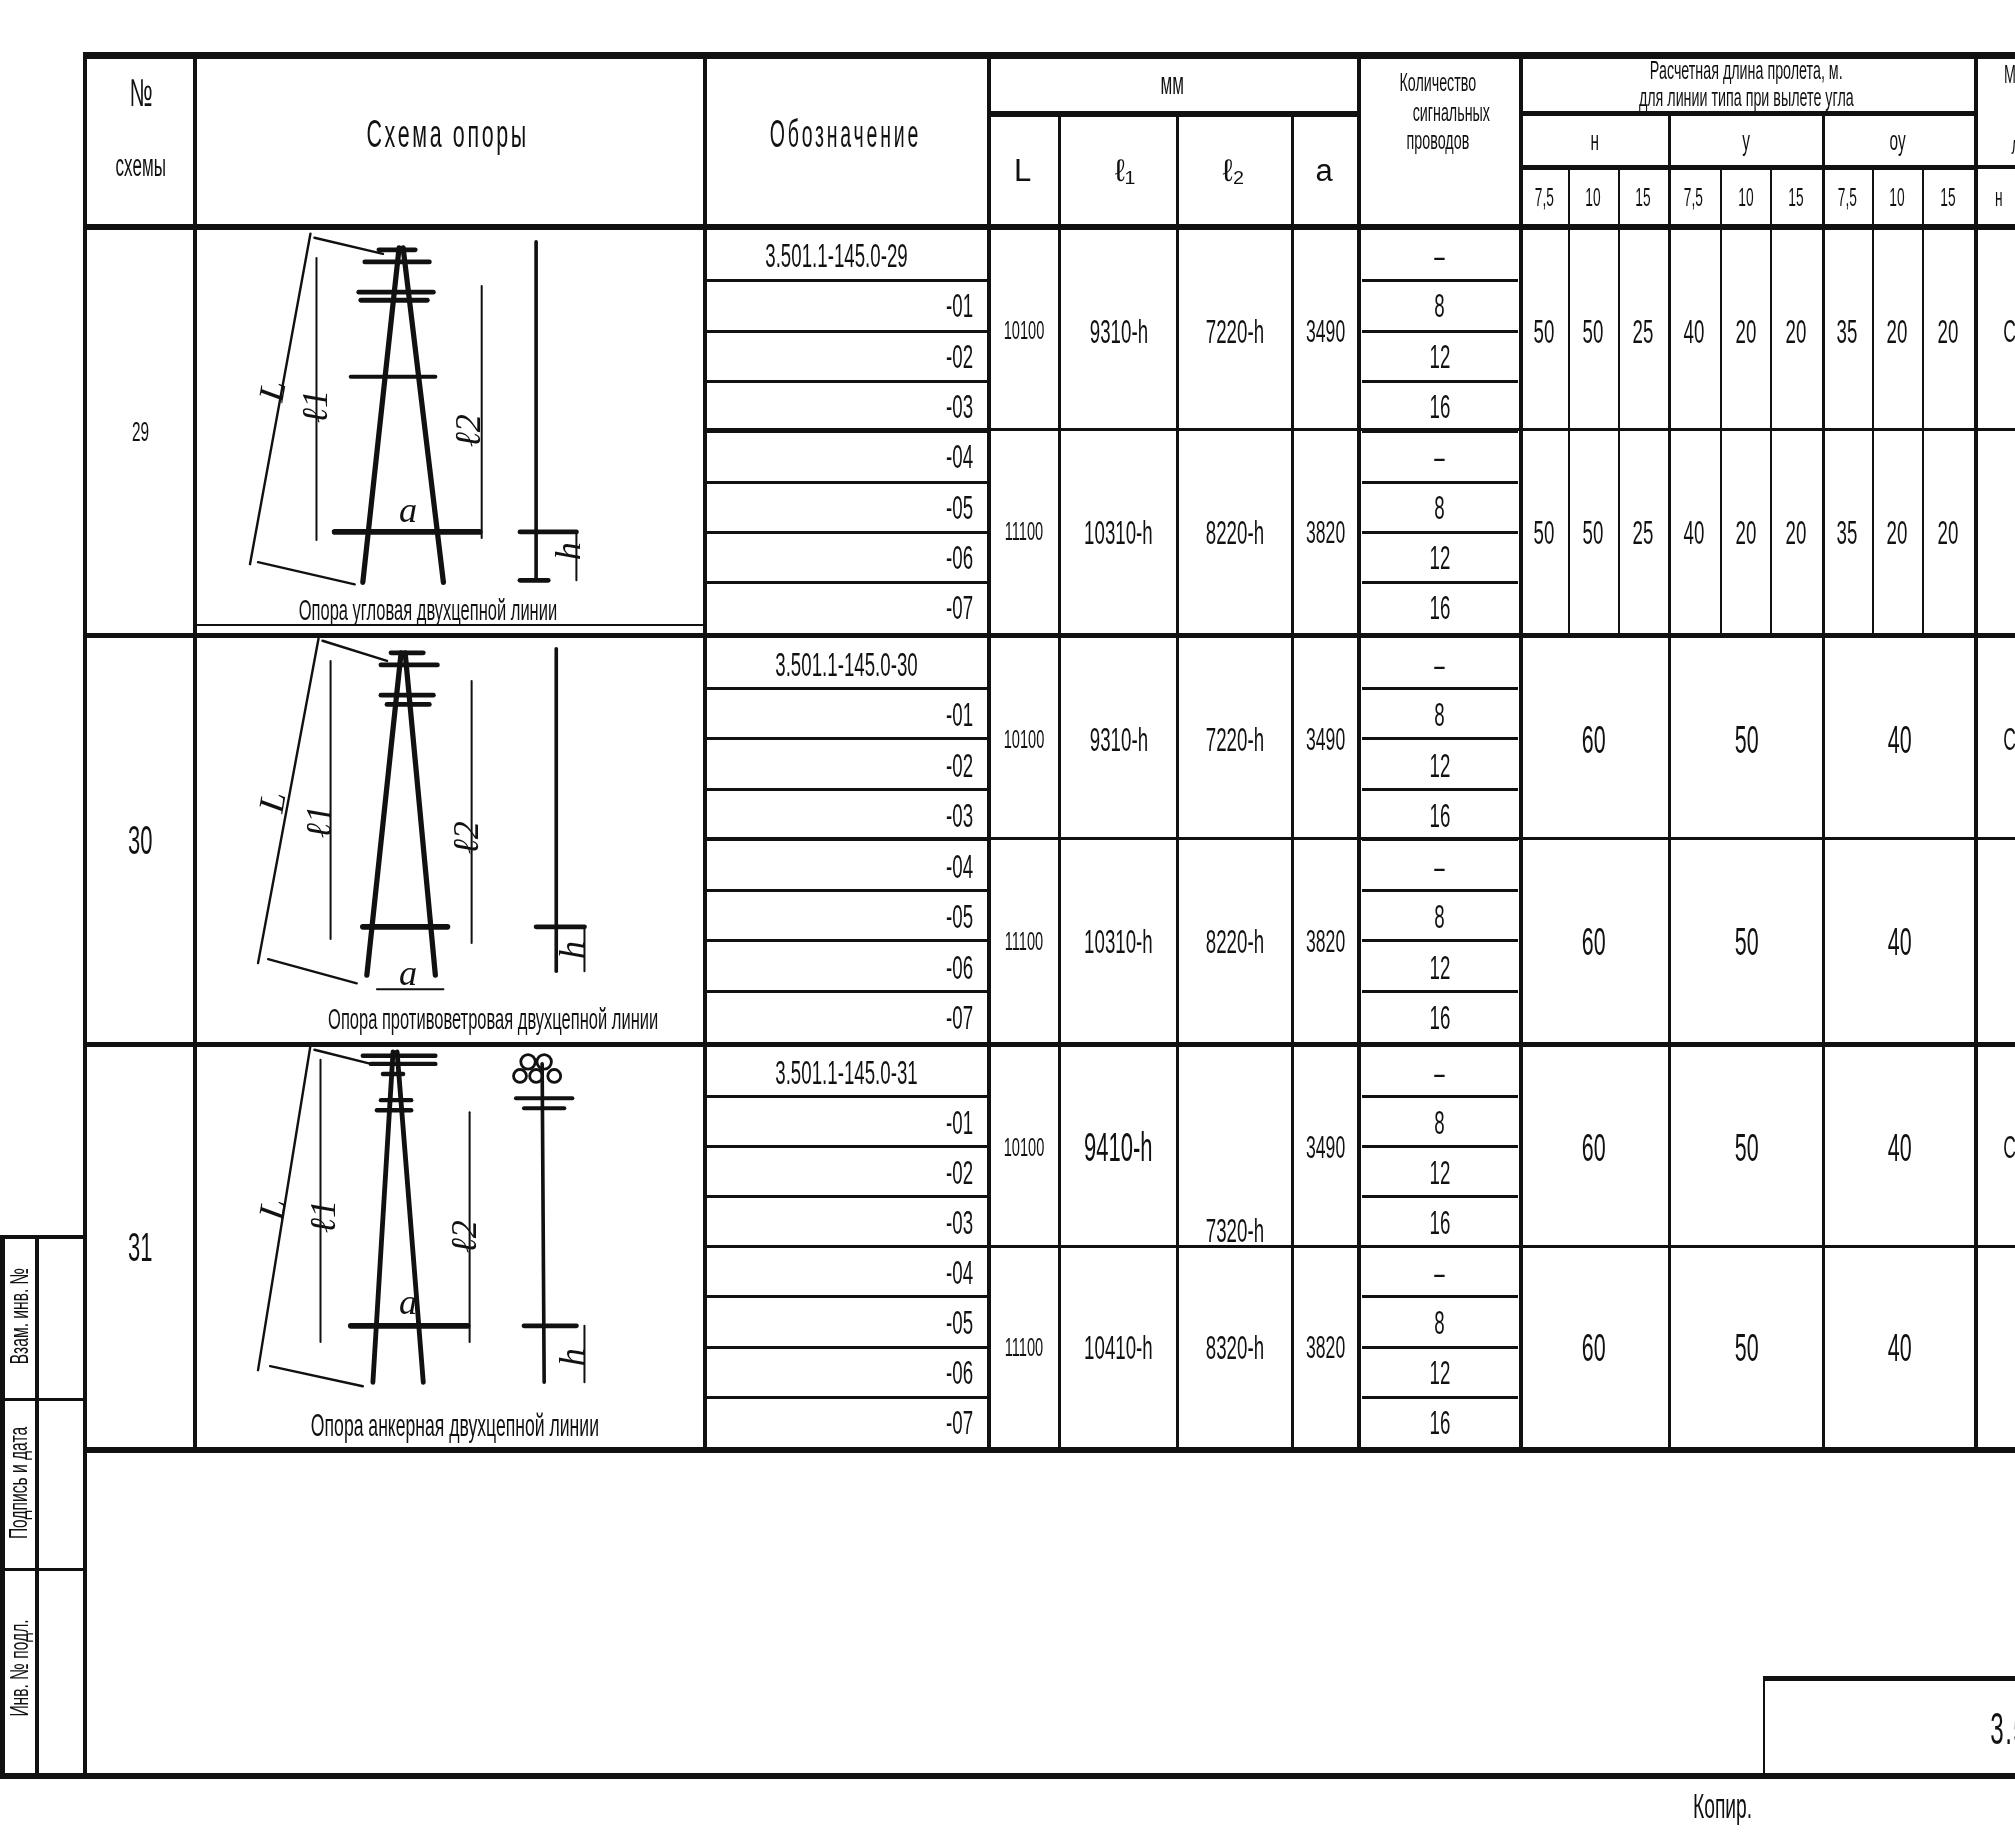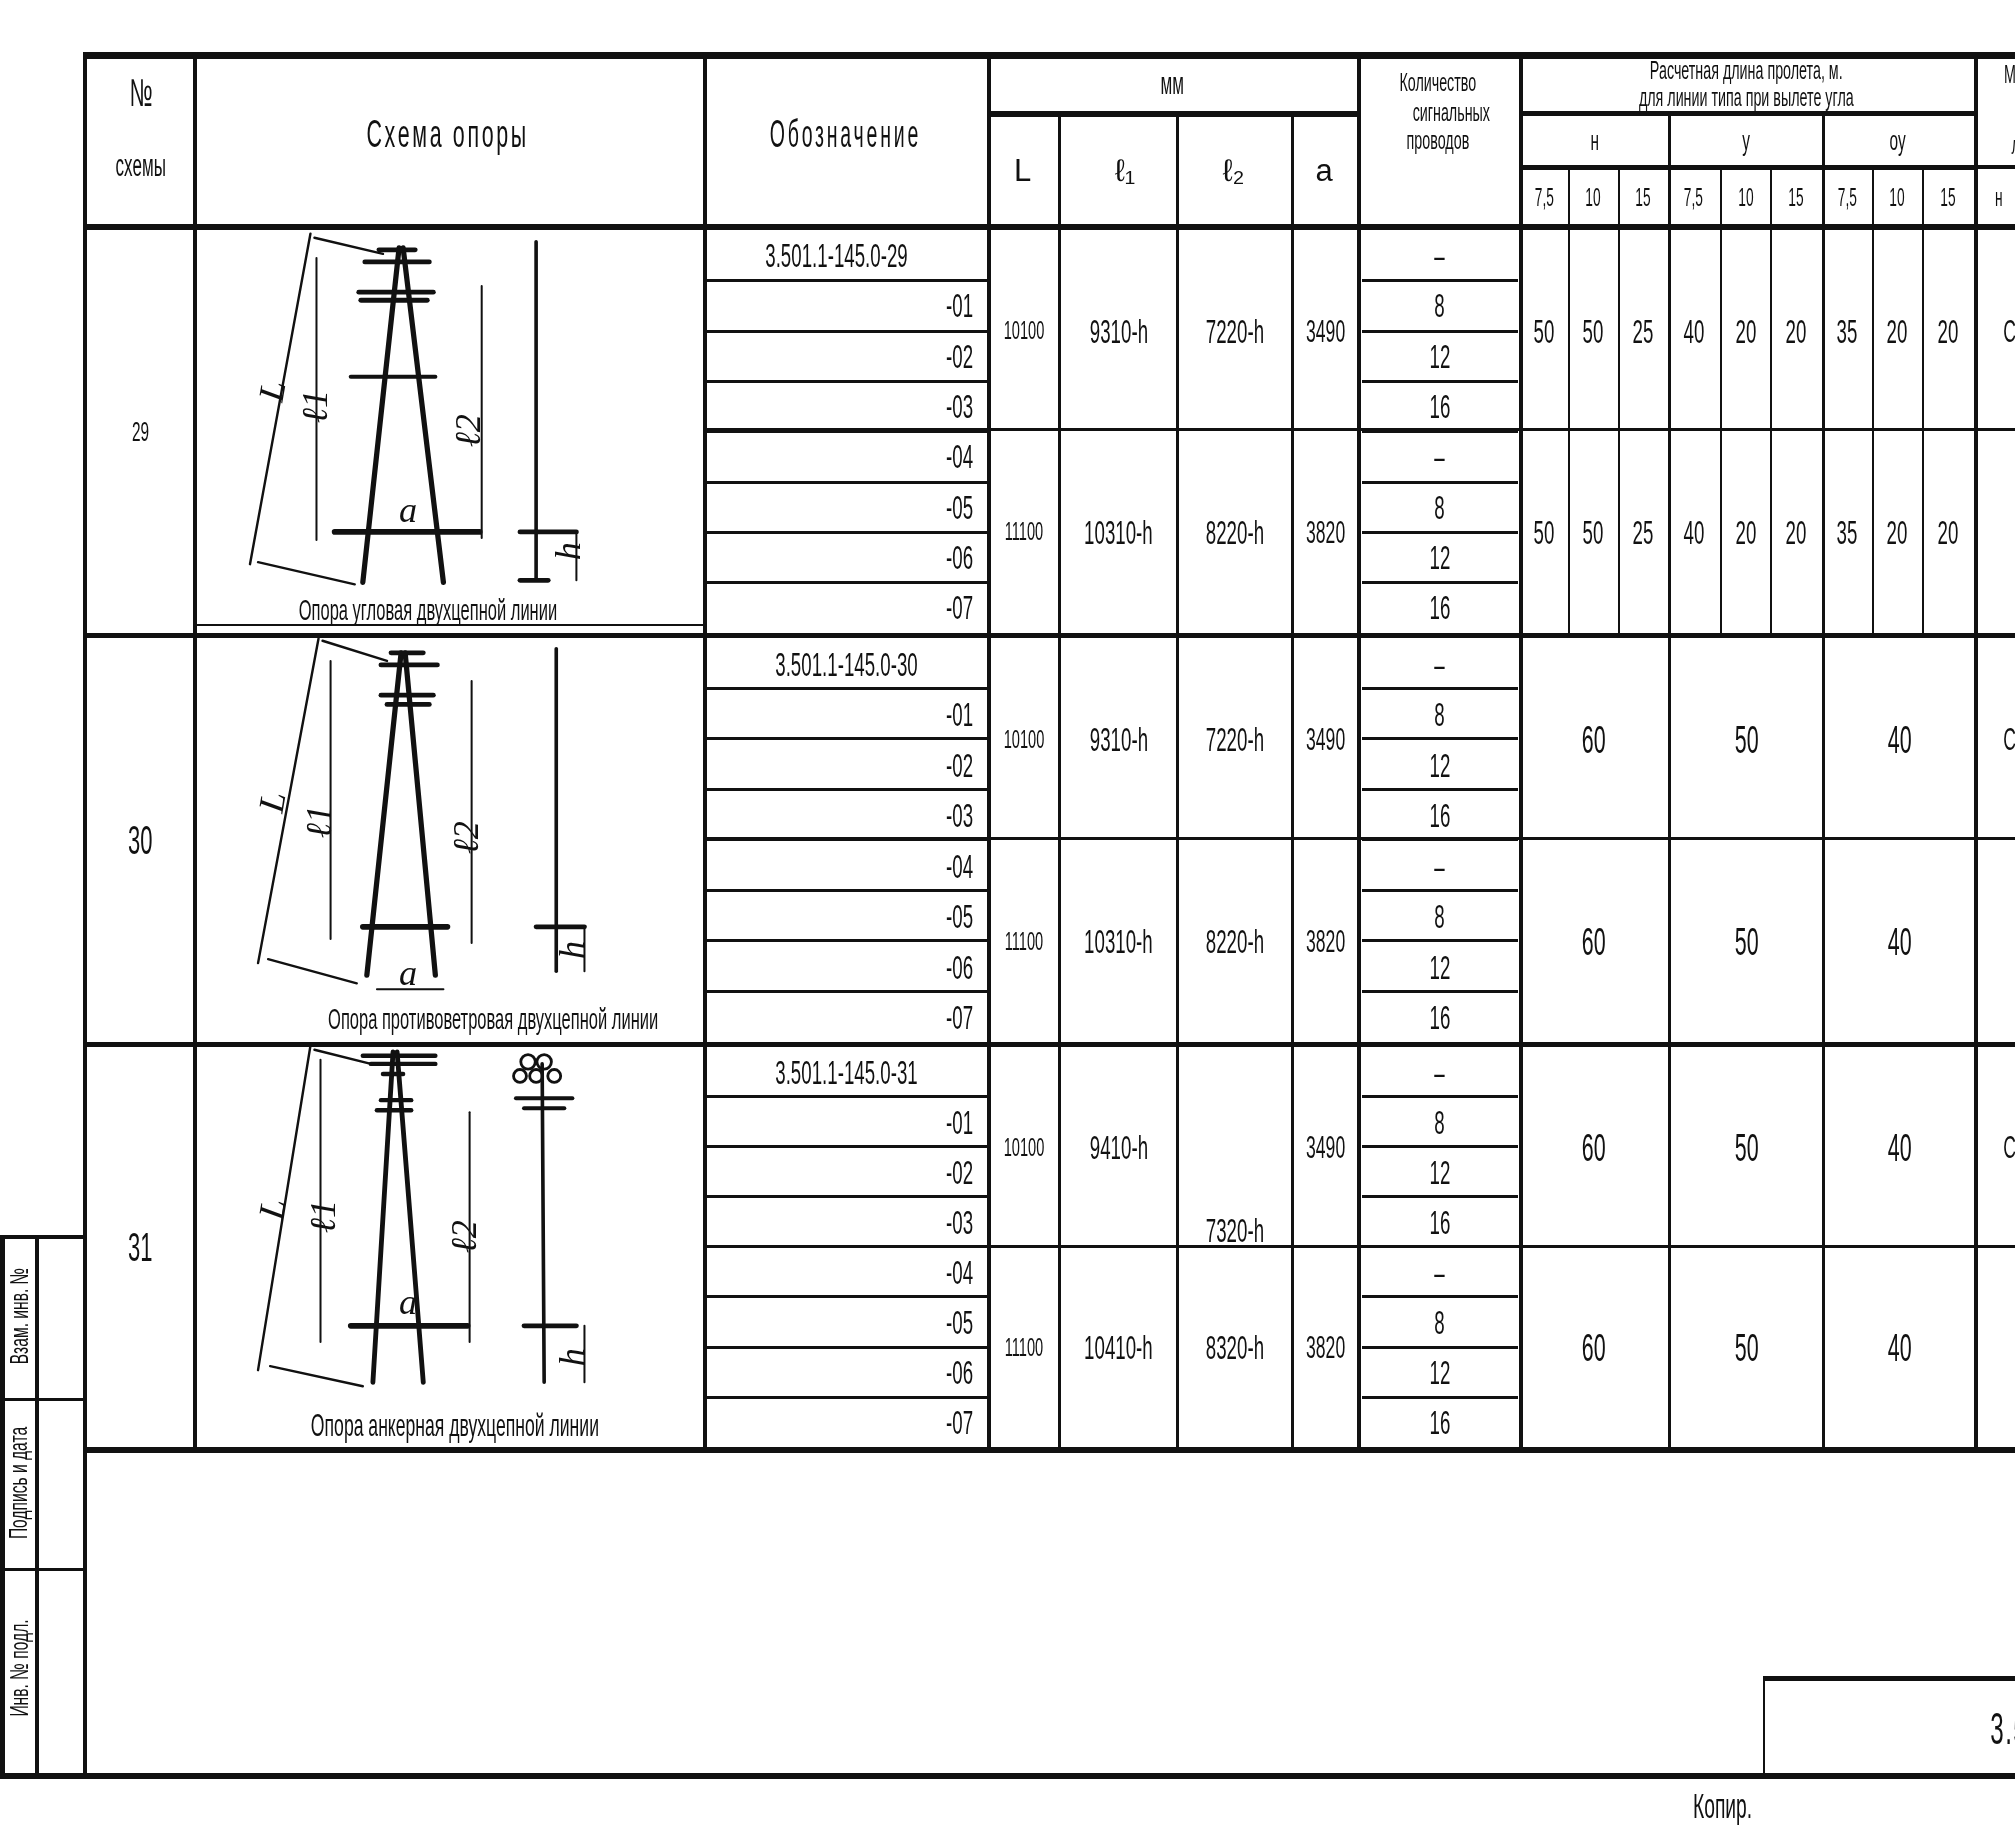--- a/index.html
+++ b/index.html
@@ -592,21 +592,21 @@
 <div style="position:absolute;left:1362px;top:1396px;width:156px;height:2.8px;background:#111"></div>
 <div style="left:707px;top:1397px;width:278px;height:50px;font-size:34px;justify-content:flex-end;padding-right:12px;box-sizing:border-box;" class="t">
     <span style="display: inline-block; transform: scaleX(0.55); transform-origin: right center;">-07</span>
   </div>
 <div style="left:1361px;top:1397px;width:157px;height:50px;font-size:34px;" class="t">
     <span style="display:inline-block;transform:scaleX(0.55)">16</span>
   </div>
 <div style="left:991px;top:1047px;width:66px;height:200px;font-size:26.6px;" class="t">
     <span style="display:inline-block;transform:scaleX(0.55)">10100</span>
   </div>
-<div style="left:1061px;top:1047px;width:115px;height:200px;font-size:34px;border-radius:9px;" class="t">
+<div style="left:1061px;top:1047px;width:115px;height:200px;font-size:40px;border-radius:9px;" class="t">
     <span style="display:inline-block;transform:scaleX(0.55)">9410-h</span>
   </div>
 <div style="left:1179px;top:1047px;width:112px;height:200px;font-size:34px;align-items:flex-end;" class="t">
     <span style="display:inline-block;transform:scaleX(0.55)">7320-h</span>
   </div>
 <div style="left:1294px;top:1047px;width:64px;height:200px;font-size:32px;" class="t">
     <span style="display:inline-block;transform:scaleX(0.55)">3490</span>
   </div>
 <div style="left:1974px;top:1047px;width:150px;height:200px;font-size:32px;" class="t">
     <span style="display:inline-block;transform:scaleX(0.55)">С 1,85/10,1</span>

